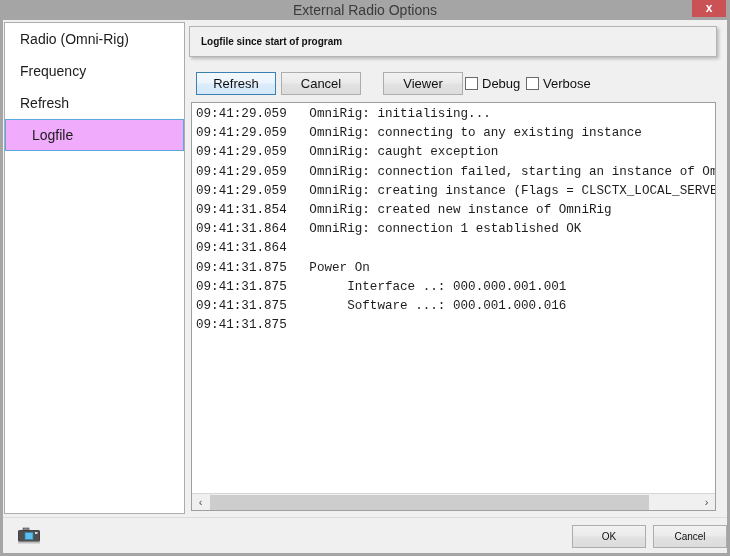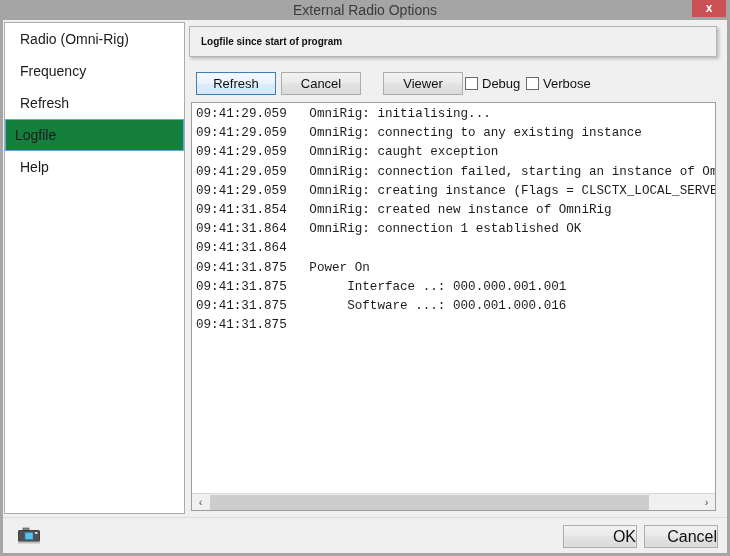--- a/index.html
+++ b/index.html
@@ -87,23 +87,23 @@
     line-height: 32px;
     padding-left: 15px;
     font-size: 14px;
     color: #1b1b1b;
     box-sizing: border-box;
     cursor: default;
     white-space: nowrap;
     font-family: "Liberation Sans", sans-serif;
   }
   .nav-item.selected {
-    background: #15803d;
+    background: #f0abfc;
     border: 1px solid #5ba7e0;
-    padding-left: 9px;
+    padding-left: 26px;
     line-height: 30px;
   }
 
   
   #right-panel {
     position: absolute;
     left: 186px; top: 2px;
     width: 533px;
     height: 492px;
   }
@@ -258,26 +258,27 @@
     cursor: pointer;
   }
   .footer-button {
     position: absolute;
     top: 7px;
     width: 74px;
     height: 23px;
     background: linear-gradient(to bottom, #f2f2f2 0%, #eaeaea 48%, #e2e2e2 52%, #dcdcdc 100%);
     border: 1px solid #adadad;
     box-sizing: border-box;
-    font-size: 16px;
+    font-size: 10px;
     color: #101010;
-    text-align: right;
+    text-align: center;
     line-height: 21px;
     cursor: default;
     font-family: "Liberation Sans", sans-serif;
+    margin-left: 9px;
   }
   #btn-ok { left: 560px; }
   #btn-cancel { left: 641px; }
 </style>
 </head>
 <body>
 
 <div id="window">
 
   <div id="titlebar">
@@ -292,23 +293,20 @@
         <span>Radio (Omni-Rig)</span>
       </div>
       <div class="nav-item">
         <span>Frequency</span>
       </div>
       <div class="nav-item">
         <span>Refresh</span>
       </div>
       <div class="nav-item selected">
         <span>Logfile</span>
-      </div>
-      <div class="nav-item">
-        <span>Help</span>
       </div>
     </div>
 
     <div id="right-panel">
 
       <div id="section-header">
         <div id="section-header-text">Logfile since start of program</div>
       </div>
 
       <div id="toolbar">

